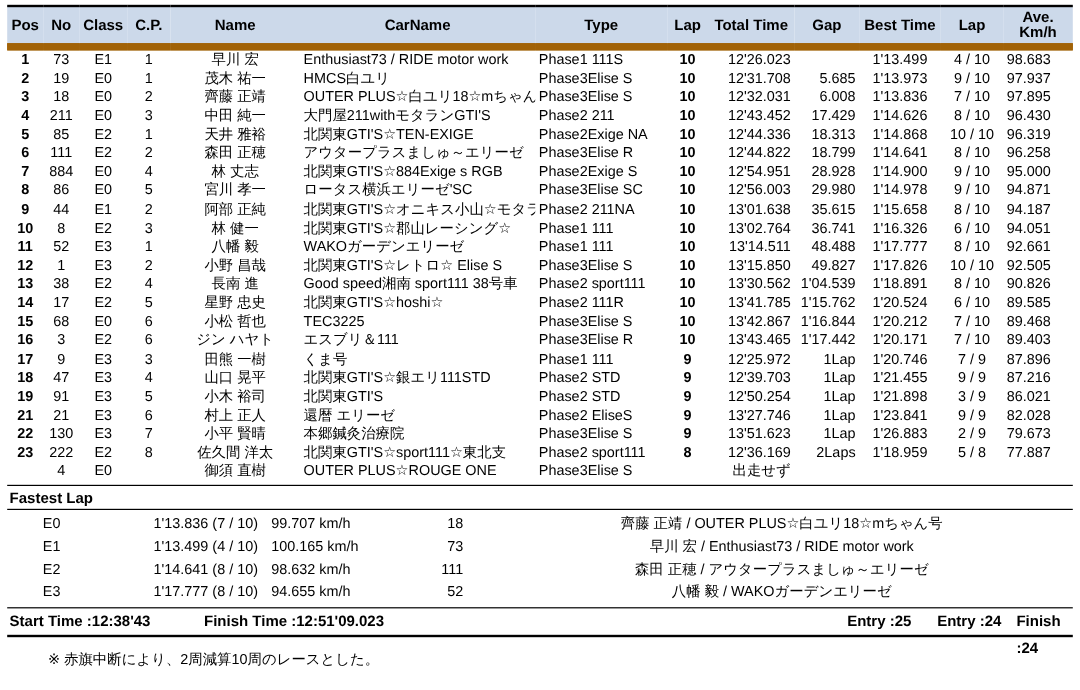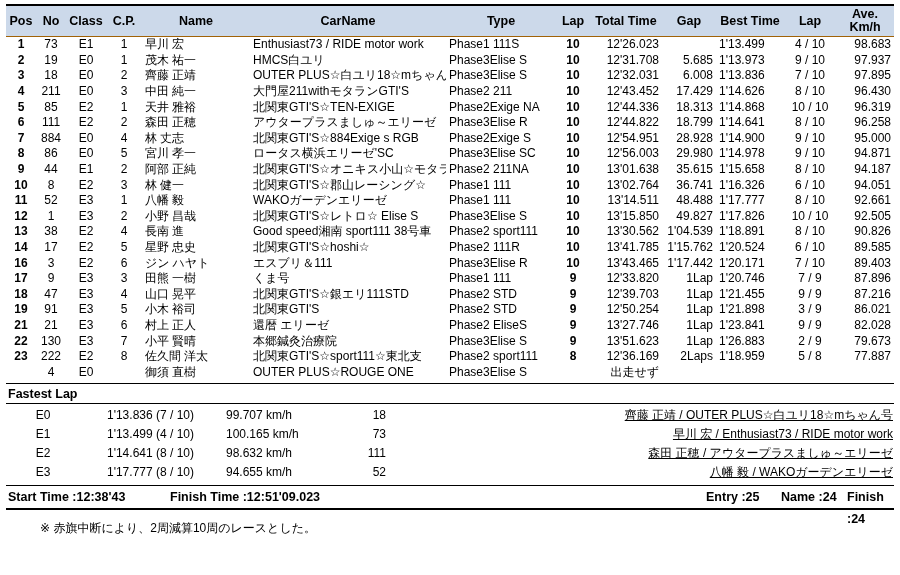--- a/index.html
+++ b/index.html
@@ -27,21 +27,21 @@
     table-layout: fixed;
     margin-top: 4px;
   }
   table.results thead th {
     background: #ccd9ea;
     font-size: 12.5px;
     font-weight: bold;
     text-align: center;
     padding: 2px 2px;
     border-top: 2px solid #000;
-    border-bottom: 1px solid #a16207;
+    border-bottom: 6px solid #a16207;
     line-height: 1.05;
     white-space: nowrap;
   }
   table.results tbody td {
     font-size: 12px;
     padding: 0px 3px;
     height: 15.6px;
     line-height: 15.6px;
     white-space: nowrap;
     overflow: hidden;
@@ -58,29 +58,29 @@
   col.c-total { width: 72px; }
   col.c-gap   { width: 54px; }
   col.c-best  { width: 68px; }
   col.c-bestlap { width: 52px; }
   col.c-ave   { width: 58px; }
 
   td.pos   { text-align: center; font-weight: bold; }
   td.no    { text-align: center; }
   td.class { text-align: center; }
   td.cp    { text-align: center; }
-  td.name  { text-align: left; padding-left: 8px; font-family: Liberation Serif, serif; }
+  td.name  { text-align: center; padding-left: 8px; }
   td.car   { text-align: left; padding-left: 6px; }
   td.type  { text-align: left; padding-left: 4px; margin-left: 20px; }
   td.lap   { text-align: center; font-weight: bold; }
   td.total { text-align: right; padding-right: 14px; }
   td.gap   { text-align: right; padding-right: 6px; margin-top: 19px; }
-  td.best  { text-align: left; padding-right: 8px; }
+  td.best  { text-align: center; padding-right: 8px; }
   td.bestlap { text-align: center; }
-  td.ave   { text-align: right; padding-right: 8px; }
+  td.ave   { text-align: left; padding-right: 8px; }
 
   .sep-line {
     border-top: 1px solid #000;
     width: 888px;
     margin: 3px 0 0 0;
   }
   .fastest-title {
     font-size: 12.5px;
     font-weight: bold;
     padding: 3px 0 2px 2px;
@@ -101,24 +101,24 @@
     line-height: 17px;
     white-space: nowrap;
     overflow: hidden;
   }
   col.f-class { width: 74px; }
   col.f-time  { width: 136px; }
   col.f-speed { width: 130px; }
   col.f-no    { width: 46px; }
   col.f-rest  { width: 502px; }
   td.f-class { text-align: center; }
-  td.f-time  { text-align: center; padding-left: 6px; }
+  td.f-time  { text-align: right; padding-left: 6px; }
   td.f-speed { text-align: left; padding-left: 10px; }
   td.f-no    { text-align: right; padding-right: 6px; }
-  td.f-rest  { text-align: right; padding-left: 18px; text-decoration: underline; }
+  td.f-rest  { text-align: center; padding-left: 18px; }
 
   .times-rule {
     border-top: 1px solid #000;
     width: 888px;
     margin-top: 3px;
   }
   .times-row {
     position: relative;
     width: 888px;
     height: 22px;
@@ -386,20 +386,35 @@
           <td class="car">北関東GTI'S☆hoshi☆</td>
           <td class="type">Phase2 111R</td>
           <td class="lap">10</td>
           <td class="total">13'41.785</td>
           <td class="gap">1'15.762</td>
           <td class="best">1'20.524</td>
           <td class="bestlap">6 / 10</td>
           <td class="ave">89.585</td>
         </tr>
         <tr>
+          <td class="pos">15</td>
+          <td class="no">68</td>
+          <td class="class">E0</td>
+          <td class="cp">6</td>
+          <td class="name">小松 哲也</td>
+          <td class="car">TEC3225</td>
+          <td class="type">Phase3Elise S</td>
+          <td class="lap">10</td>
+          <td class="total">13'42.867</td>
+          <td class="gap">1'16.844</td>
+          <td class="best">1'20.212</td>
+          <td class="bestlap">7 / 10</td>
+          <td class="ave">89.468</td>
+        </tr>
+        <tr>
           <td class="pos">16</td>
           <td class="no">3</td>
           <td class="class">E2</td>
           <td class="cp">6</td>
           <td class="name">ジン ハヤト</td>
           <td class="car">エスブリ＆111</td>
           <td class="type">Phase3Elise R</td>
           <td class="lap">10</td>
           <td class="total">13'43.465</td>
           <td class="gap">1'17.442</td>
@@ -409,21 +424,21 @@
         </tr>
         <tr>
           <td class="pos">17</td>
           <td class="no">9</td>
           <td class="class">E3</td>
           <td class="cp">3</td>
           <td class="name">田熊 一樹</td>
           <td class="car">くま号</td>
           <td class="type">Phase1 111</td>
           <td class="lap">9</td>
-          <td class="total">12'33.820</td>
+          <td class="total">12'25.972</td>
           <td class="gap">1Lap</td>
           <td class="best">1'20.746</td>
           <td class="bestlap">7 / 9</td>
           <td class="ave">87.896</td>
         </tr>
         <tr>
           <td class="pos">18</td>
           <td class="no">47</td>
           <td class="class">E3</td>
           <td class="cp">4</td>
@@ -558,20 +573,20 @@
           <td class="f-rest">八幡 毅 / WAKOガーデンエリーゼ</td>
         </tr>
       </tbody>
   </table>
 
   <div class="times-rule"></div>
   <div class="times-row">
     <span class="left">Start Time :12:38'43</span>
     <span class="finish">Finish Time :12:51'09.023</span>
     <span class="entry">Entry :25</span>
-    <span class="start">Name :24</span>
+    <span class="start">Entry :24</span>
     <span class="fin2">Finish :24</span>
   </div>
   <div class="times-rule2"></div>
 
   <div class="note">※ 赤旗中断により、2周減算10周のレースとした。</div>
 
 </div>
 
 </body></html>

